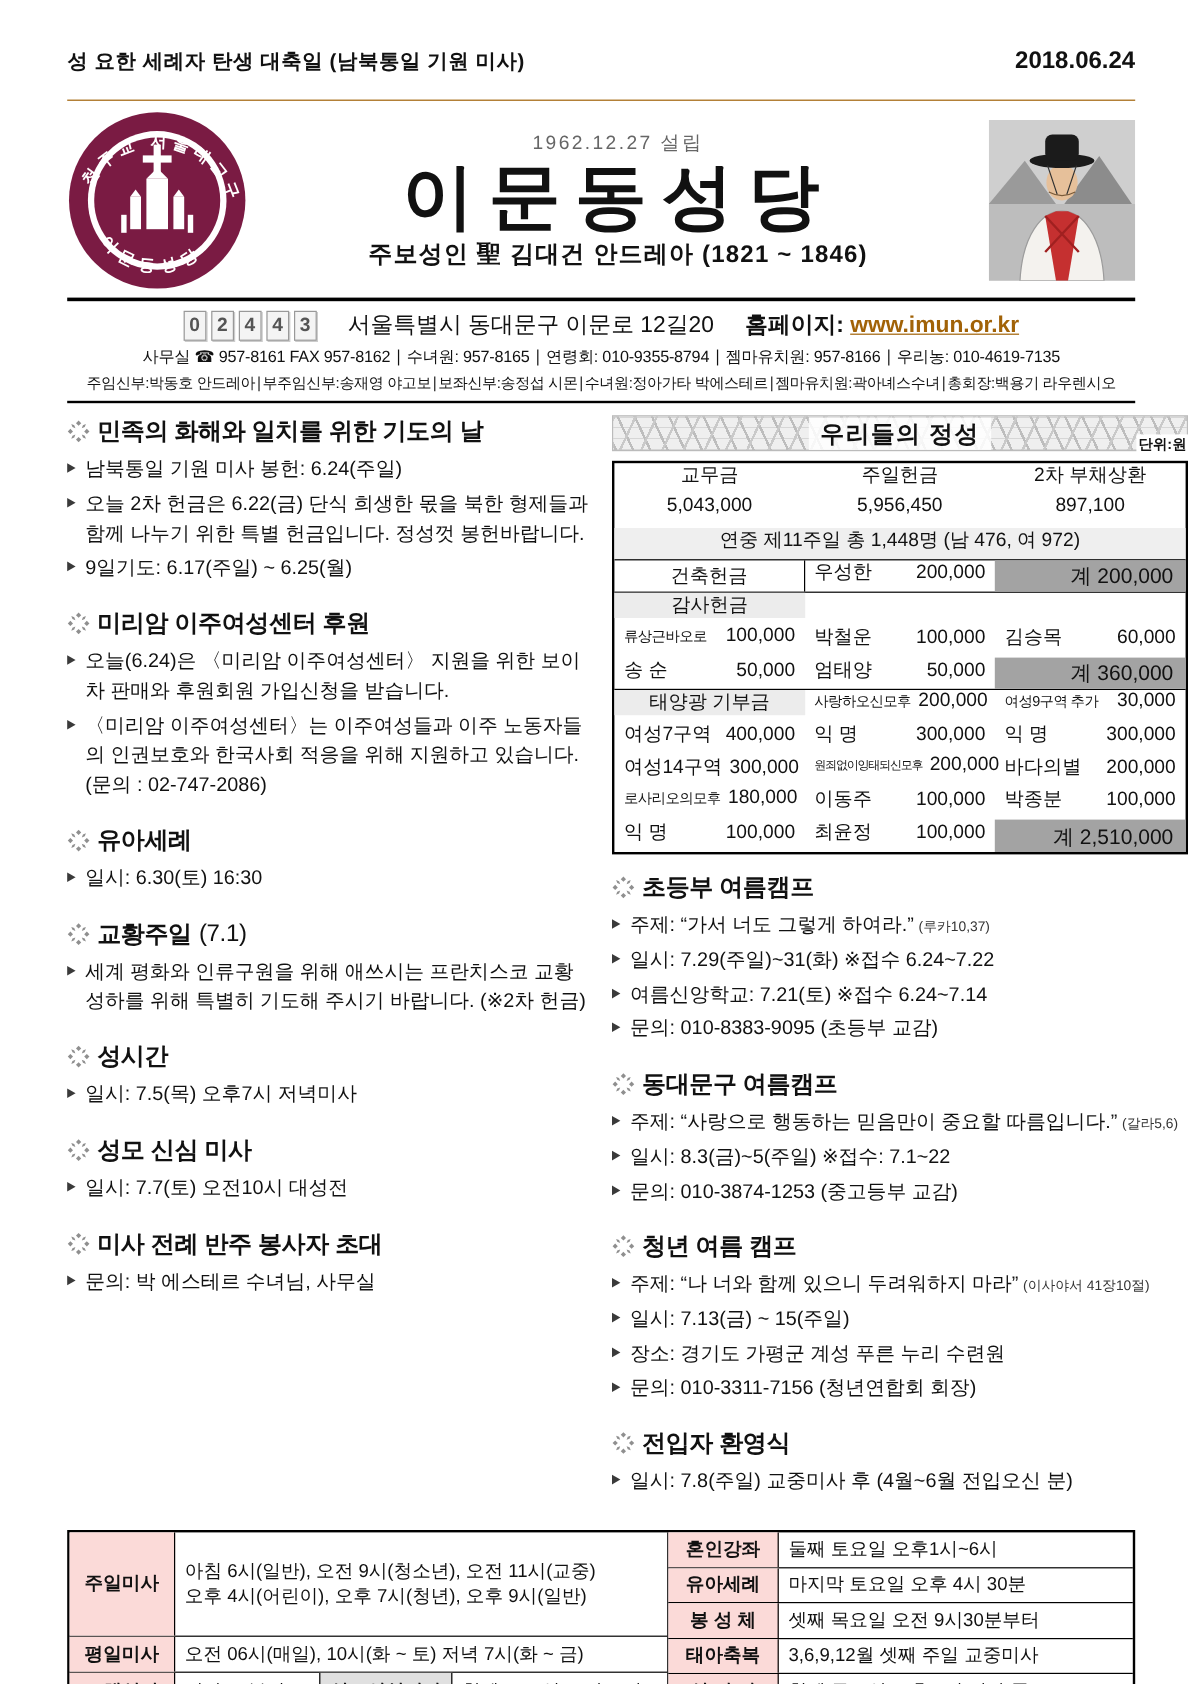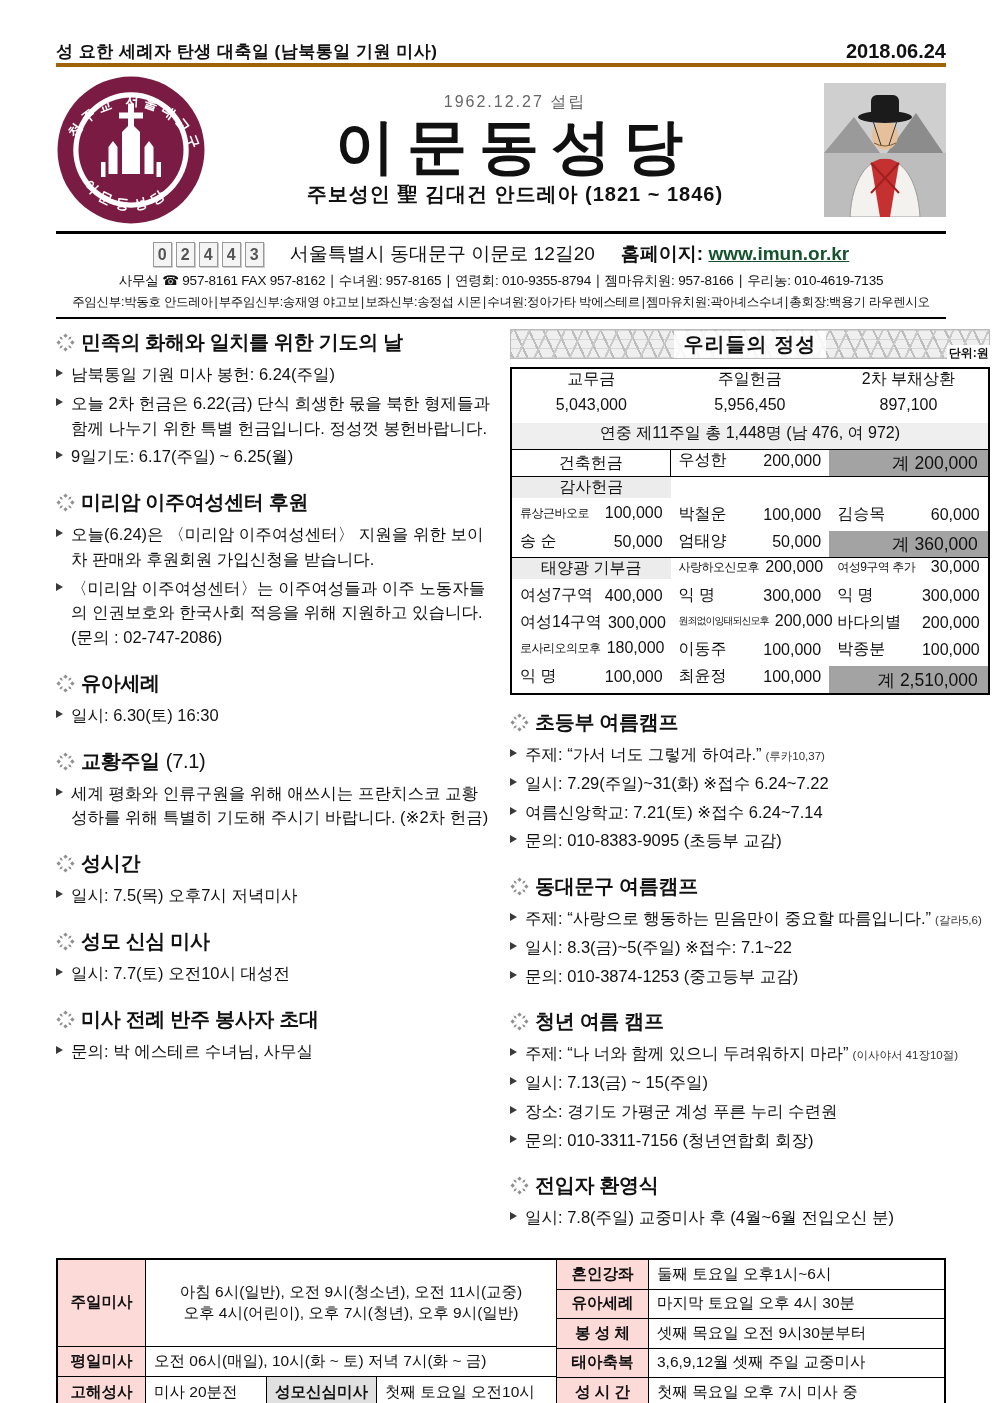--- a/index.html
+++ b/index.html
@@ -2,39 +2,39 @@
 <html><head>
 <meta charset="utf-8">
 <style>
   * { box-sizing: border-box; margin: 0; padding: 0; }
   html,body { background:#fff; }
   body { font-family:"Liberation Sans","DejaVu Sans",sans-serif; color:#111; }
   .page { width:992px; min-height:1403px; padding:40px 46px 14px 56px; position:relative; }
 
   
   .topline { display:flex; justify-content:space-between; 
-             border-bottom:4px solid #a16207; padding-bottom:0; }
+             border-bottom:1px solid #a16207; padding-bottom:20px; }
   .feast { font-size:17px; font-weight:600; letter-spacing:.5px; }
   .date  { font-size:20px; font-weight:600; }
 
   
   .hdr { display:flex; align-items:center; gap:14px; padding:8px 0 6px 0;
          border-bottom:3px solid #000; }
   .hdr-center { flex:1; text-align:center; }
   .founded { font-size:16px; color:#666; letter-spacing:2px; }
   .church-name { font-size:60px; font-weight:900; letter-spacing:12px; line-height:1.12; }
   .patron { font-size:20px; font-weight:700; letter-spacing:1px; }
 
   
   .addr-row { display:flex; align-items:center; justify-content:center; gap:26px; padding:7px 0 3px 0; font-size:19px; }
   .zip { display:flex; gap:4px; }
   .zip b { display:inline-block; width:19px; height:25px; border:1px solid #999; background:#f4f4f4;
            color:#555; font-weight:600; font-size:16px; text-align:center; line-height:24px; box-shadow:1px 1px 0 #ccc; }
   .homepage { font-weight:600; }
-  .homepage a { color:#14532d; text-decoration:underline; }
+  .homepage a { color:#a16207; text-decoration:underline; }
   .contacts { text-align:center; font-size:13.5px; padding:2px 0; letter-spacing:-0.2px; }
   .staff { text-align:center; font-size:12.5px; padding:2px 0 6px 0; border-bottom:2px solid #000; letter-spacing:-0.3px; }
 
   
   .cols { display:flex; gap:16px; margin-top:10px; }
   .colL { flex:0 0 438px; }
   .colR { flex:1; }
 
   .sec { margin-bottom:20px; }
   .sec-t { display:flex; align-items:center; gap:6px; font-size:20px; font-weight:800; margin-bottom:6px; letter-spacing:-0.3px; }
@@ -581,21 +581,21 @@
           </div>
       </section>
     </div>
   </div>
 
   <div class="sch-wrap">
     <div class="schL">
       <div class="s-row b15" style="flex:1">
         <div class="s-lab">주일미사</div>
         <div class="s-col">
-          <div style="padding:3px 8px; flex:1; display:flex; flex-direction:column; justify-content:center;text-align:center;">
+          <div style="padding:3px 8px; flex:1; display:flex; flex-direction:column; justify-content:center;">
             <div>아침 6시(일반), 오전 9시(청소년), 오전 11시(교중)</div>
             <div>오후 4시(어린이), 오후 7시(청년), 오후 9시(일반)</div>
           </div>
         </div>
       </div>
       <div class="s-row b15" style="min-height:30px">
         <div class="s-lab">평일미사</div>
         <div class="s-txt">오전 06시(매일), 10시(화 ~ 토)  저녁 7시(화 ~ 금)</div>
       </div>
       <div class="s-row" style="min-height:31px">

